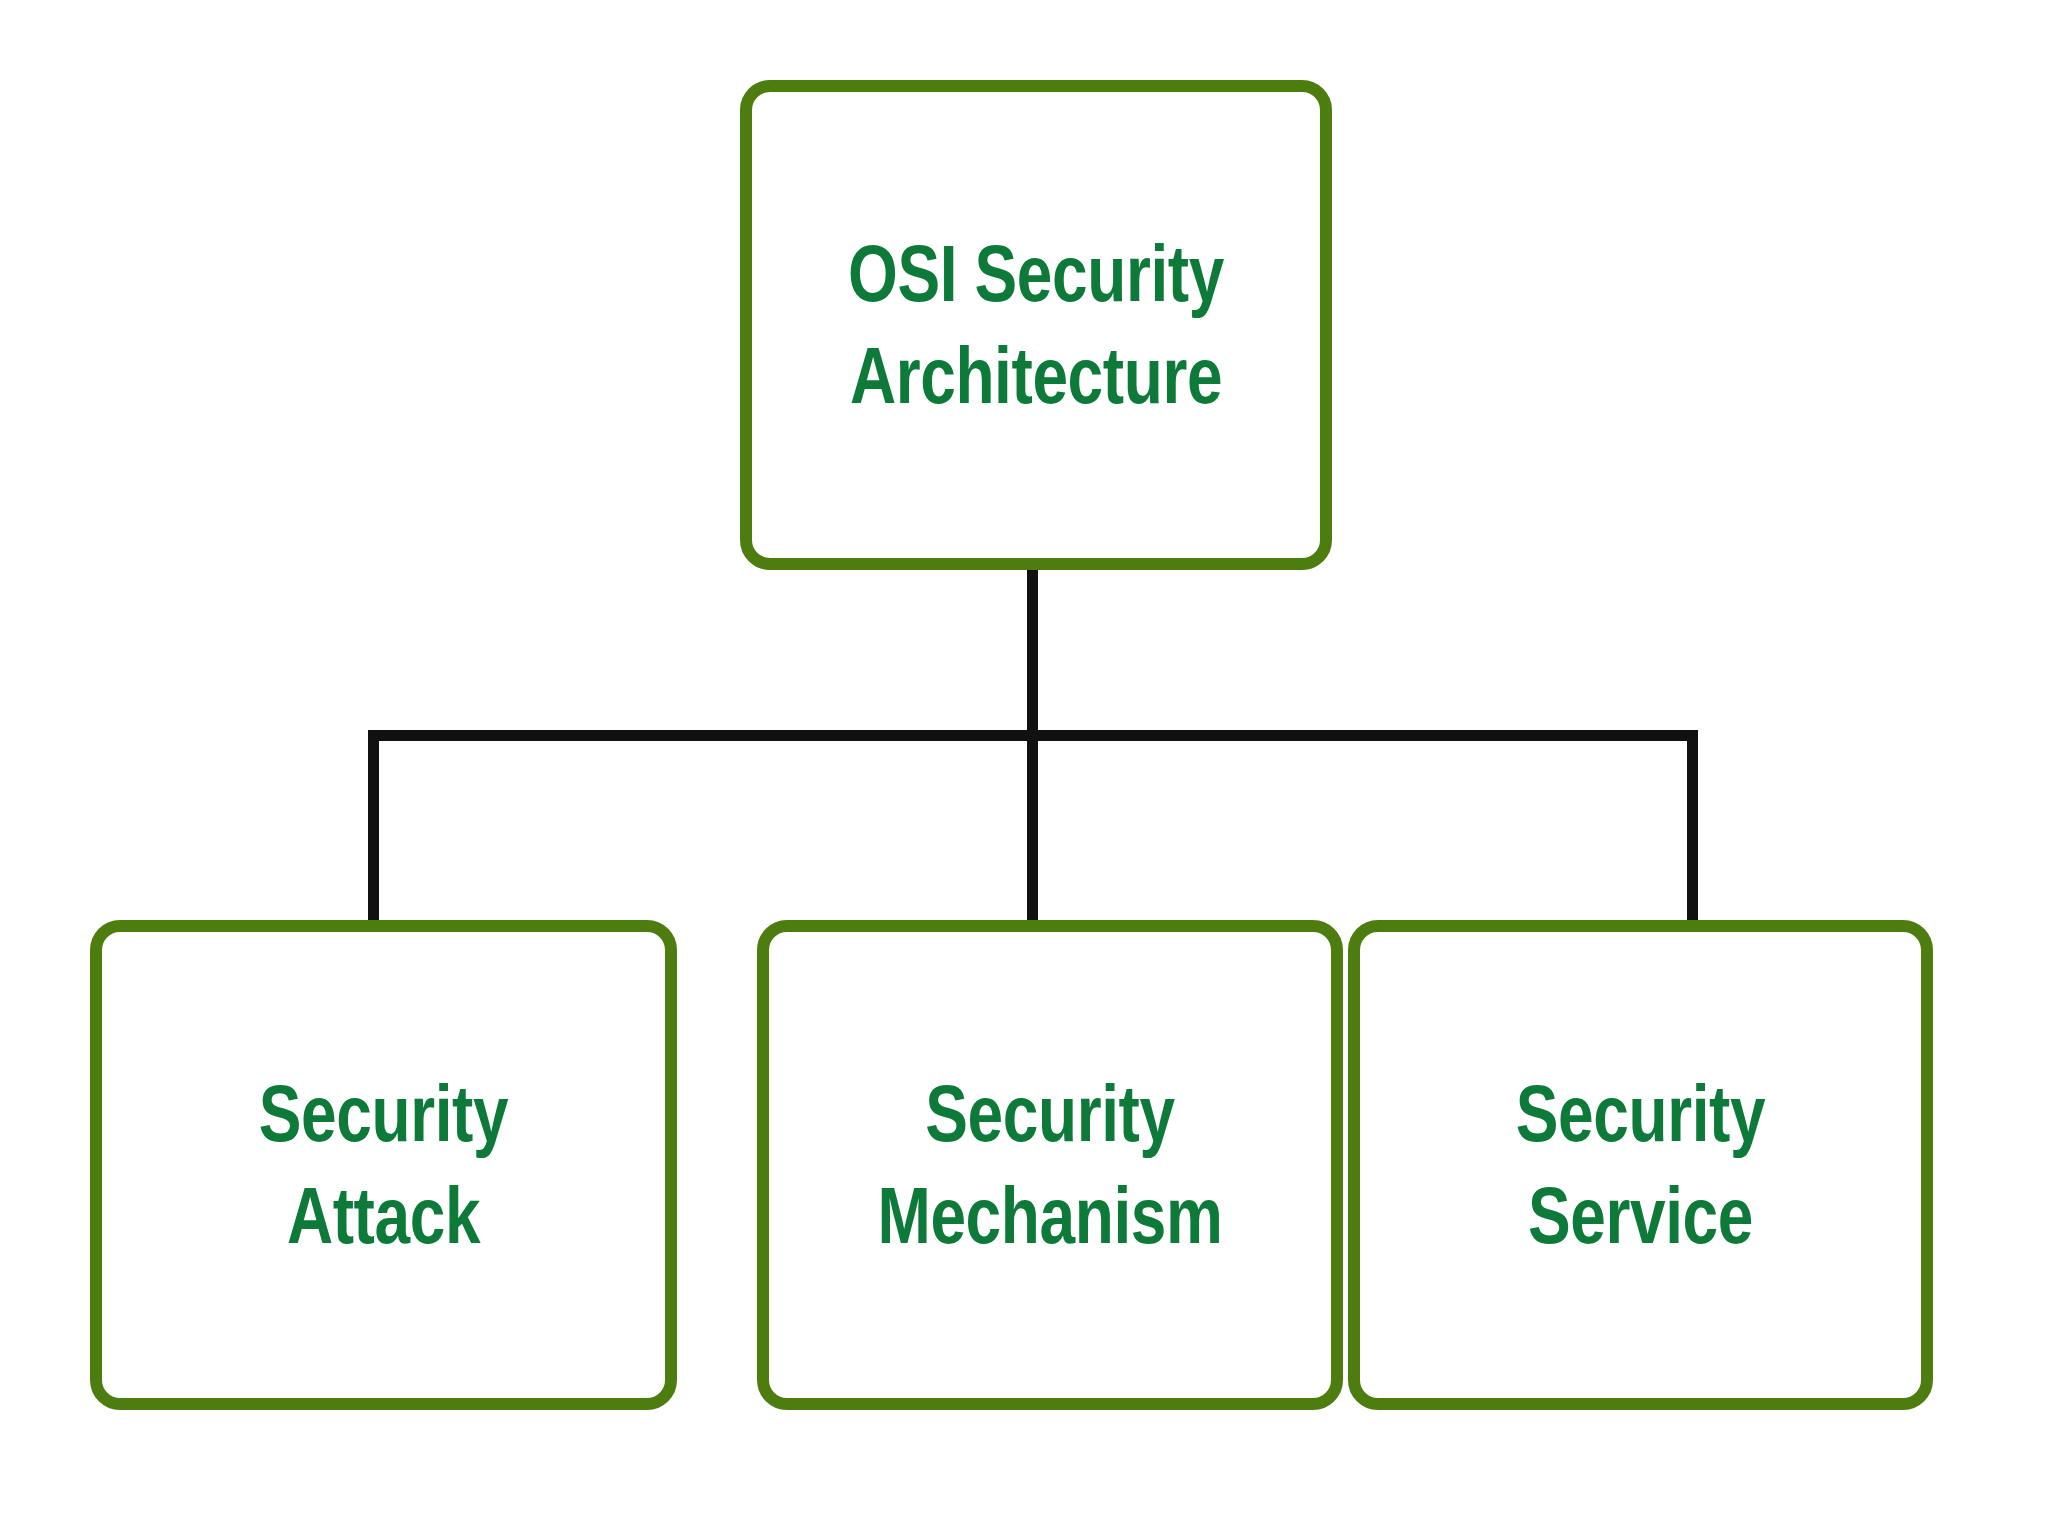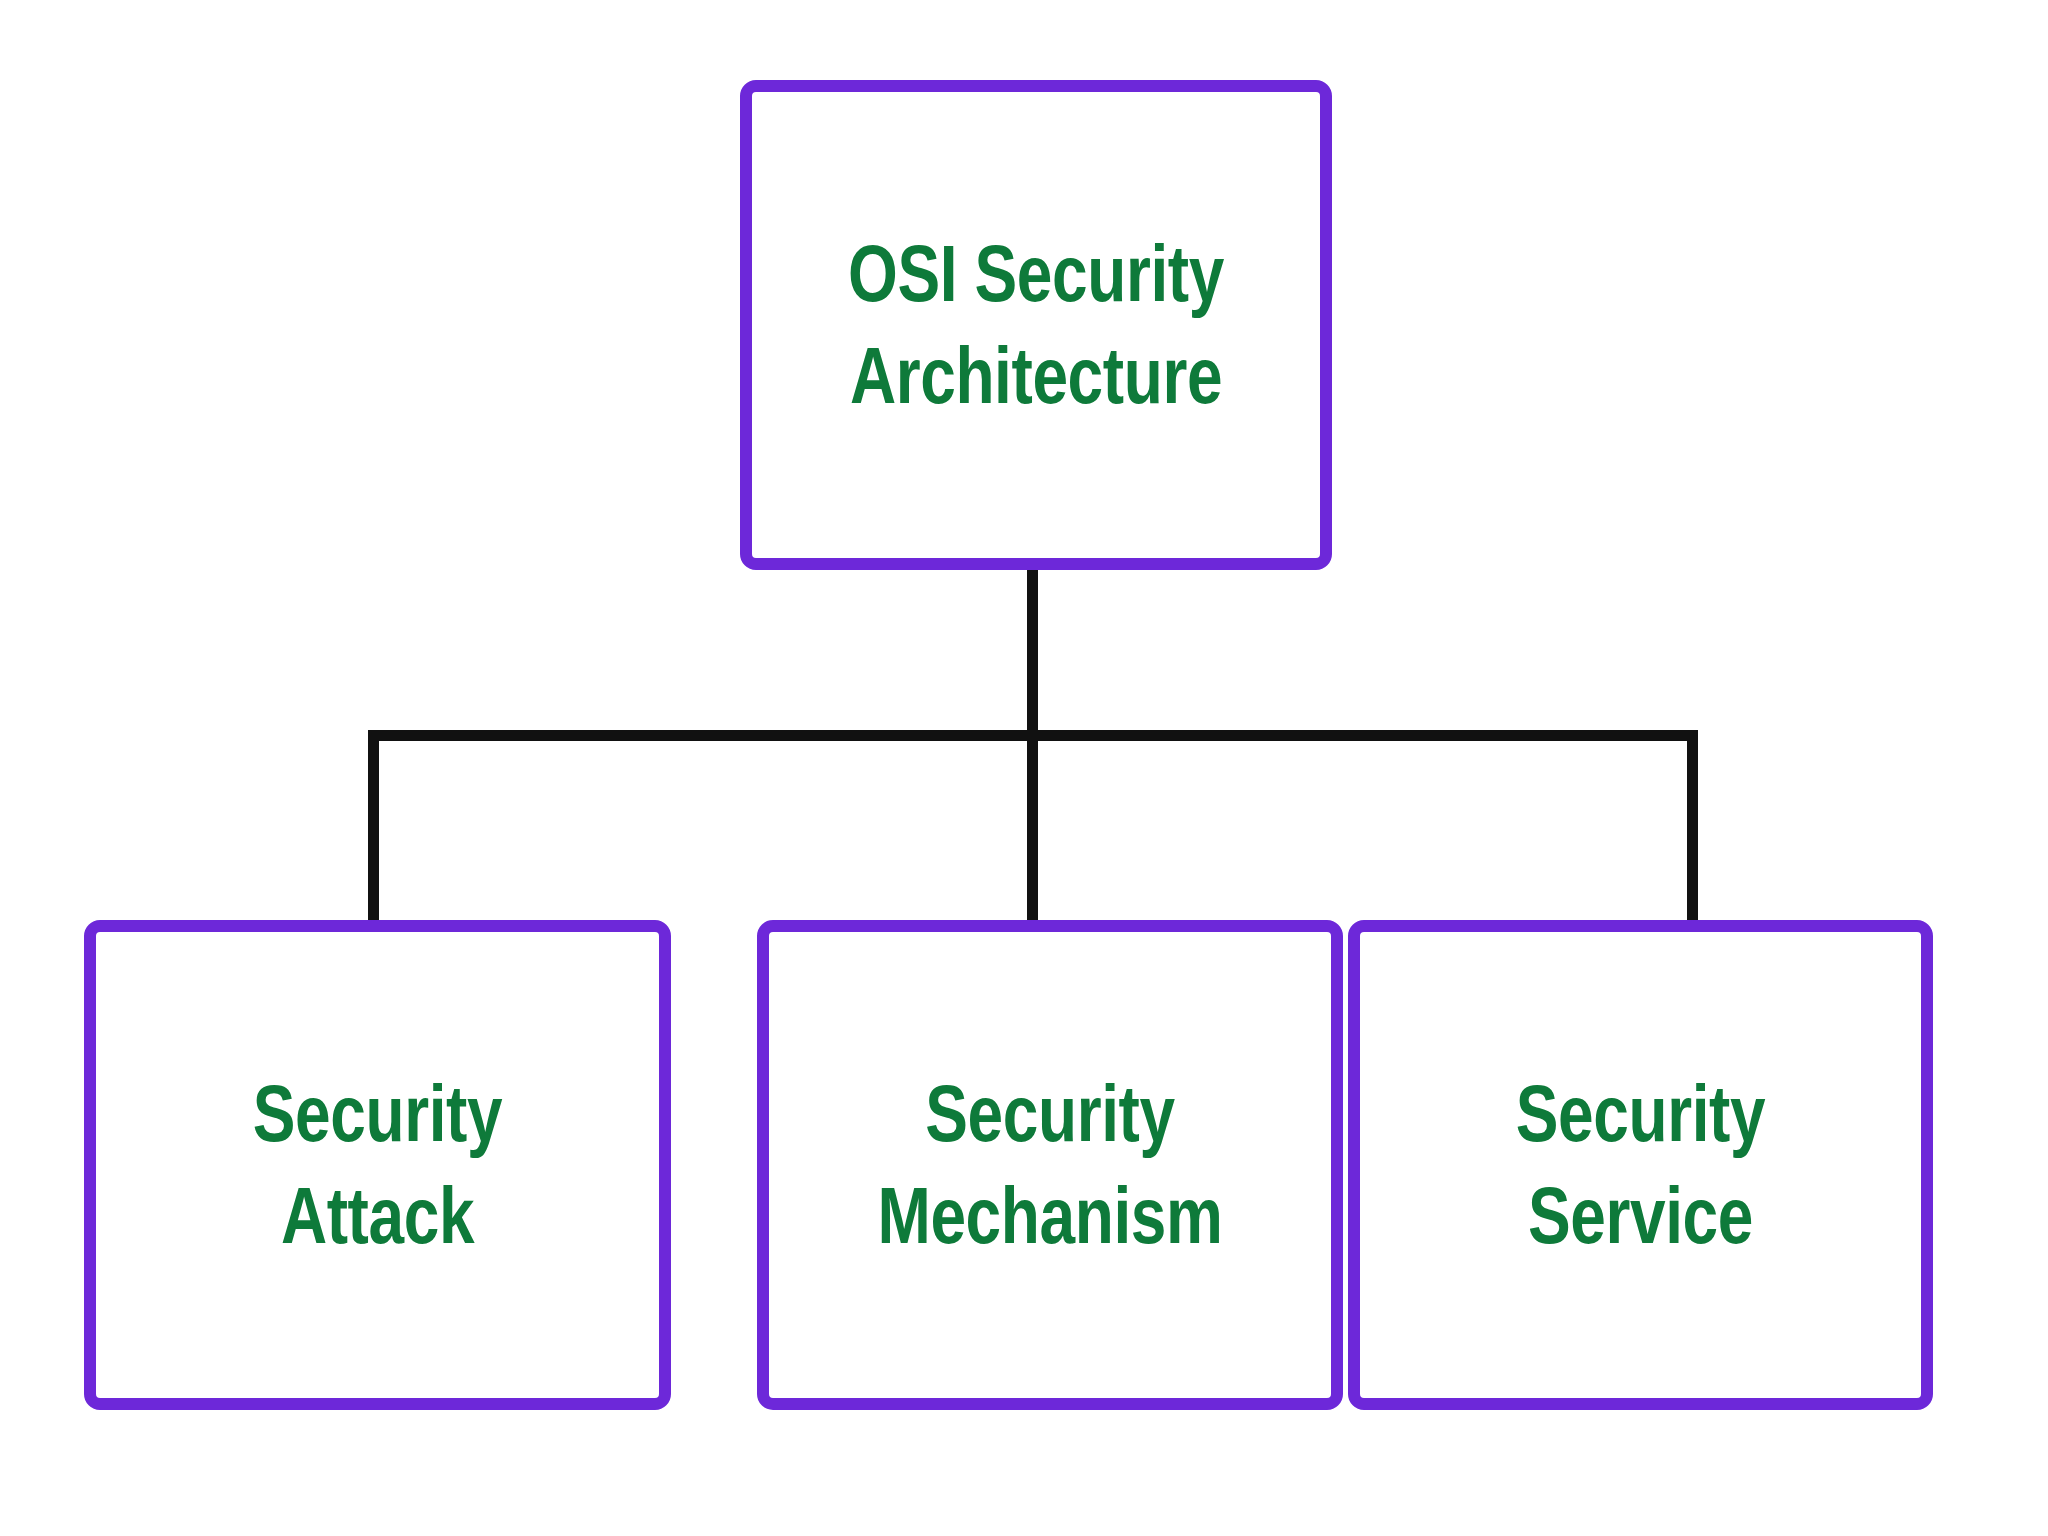--- a/index.html
+++ b/index.html
@@ -17,22 +17,22 @@
     height: 1536px;
     background: #ffffff;
     overflow: hidden;
   }
 
   
   .node {
     position: absolute;
     box-sizing: border-box;
     background: #ffffff;
-    border: 12px solid #6d28d9;
-    border-radius: 16px;
+    border: 12px solid #4d7c0f;
+    border-radius: 30px;
     display: flex;
     align-items: center;
     justify-content: center;
     z-index: 3;
   }
   .node-label {
     color: #0e7a3a;
     font-family: "Liberation Sans", sans-serif;
     font-weight: bold;
     font-size: 80px;
@@ -49,21 +49,21 @@
   
   #node-root {
     left: 740px;
     top: 80px;
     width: 592px;
     height: 490px;
   }
 
   
   #node-attack {
-    left: 84px;
+    left: 90px;
     top: 920px;
     width: 587px;
     height: 490px;
   }
   #node-mechanism {
     left: 757px;
     top: 920px;
     width: 586px;
     height: 490px;
   }

